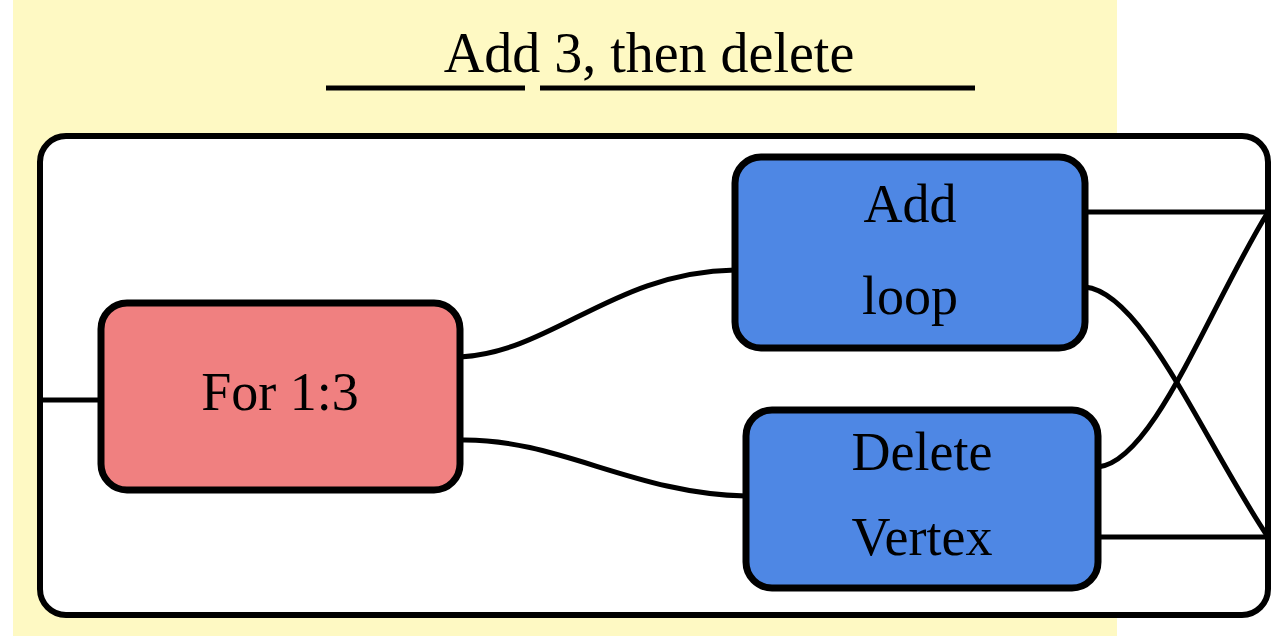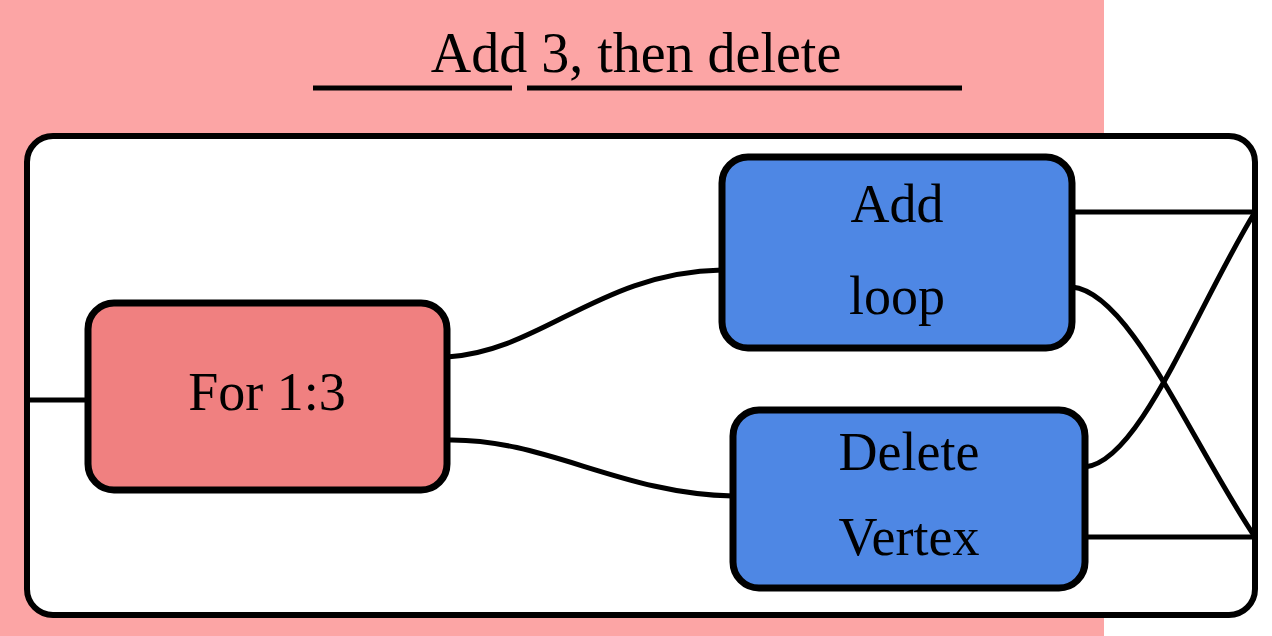--- a/index.html
+++ b/index.html
@@ -11,21 +11,22 @@
   body {
     width: 1272px;
     height: 636px;
     overflow: hidden;
     font-family: "Liberation Serif", "DejaVu Serif", serif;
   }
   #stage {
     position: relative;
     width: 1104px;
     height: 636px;
-    background: #fca5a5;
+    background: #fef9c3;
+    margin-left: 13px;
   }
   #diagram-svg {
     position: absolute;
     left: 0;
     top: 0;
     width: 1272px;
     height: 636px;
     display: block;
   }
   .title-text {

